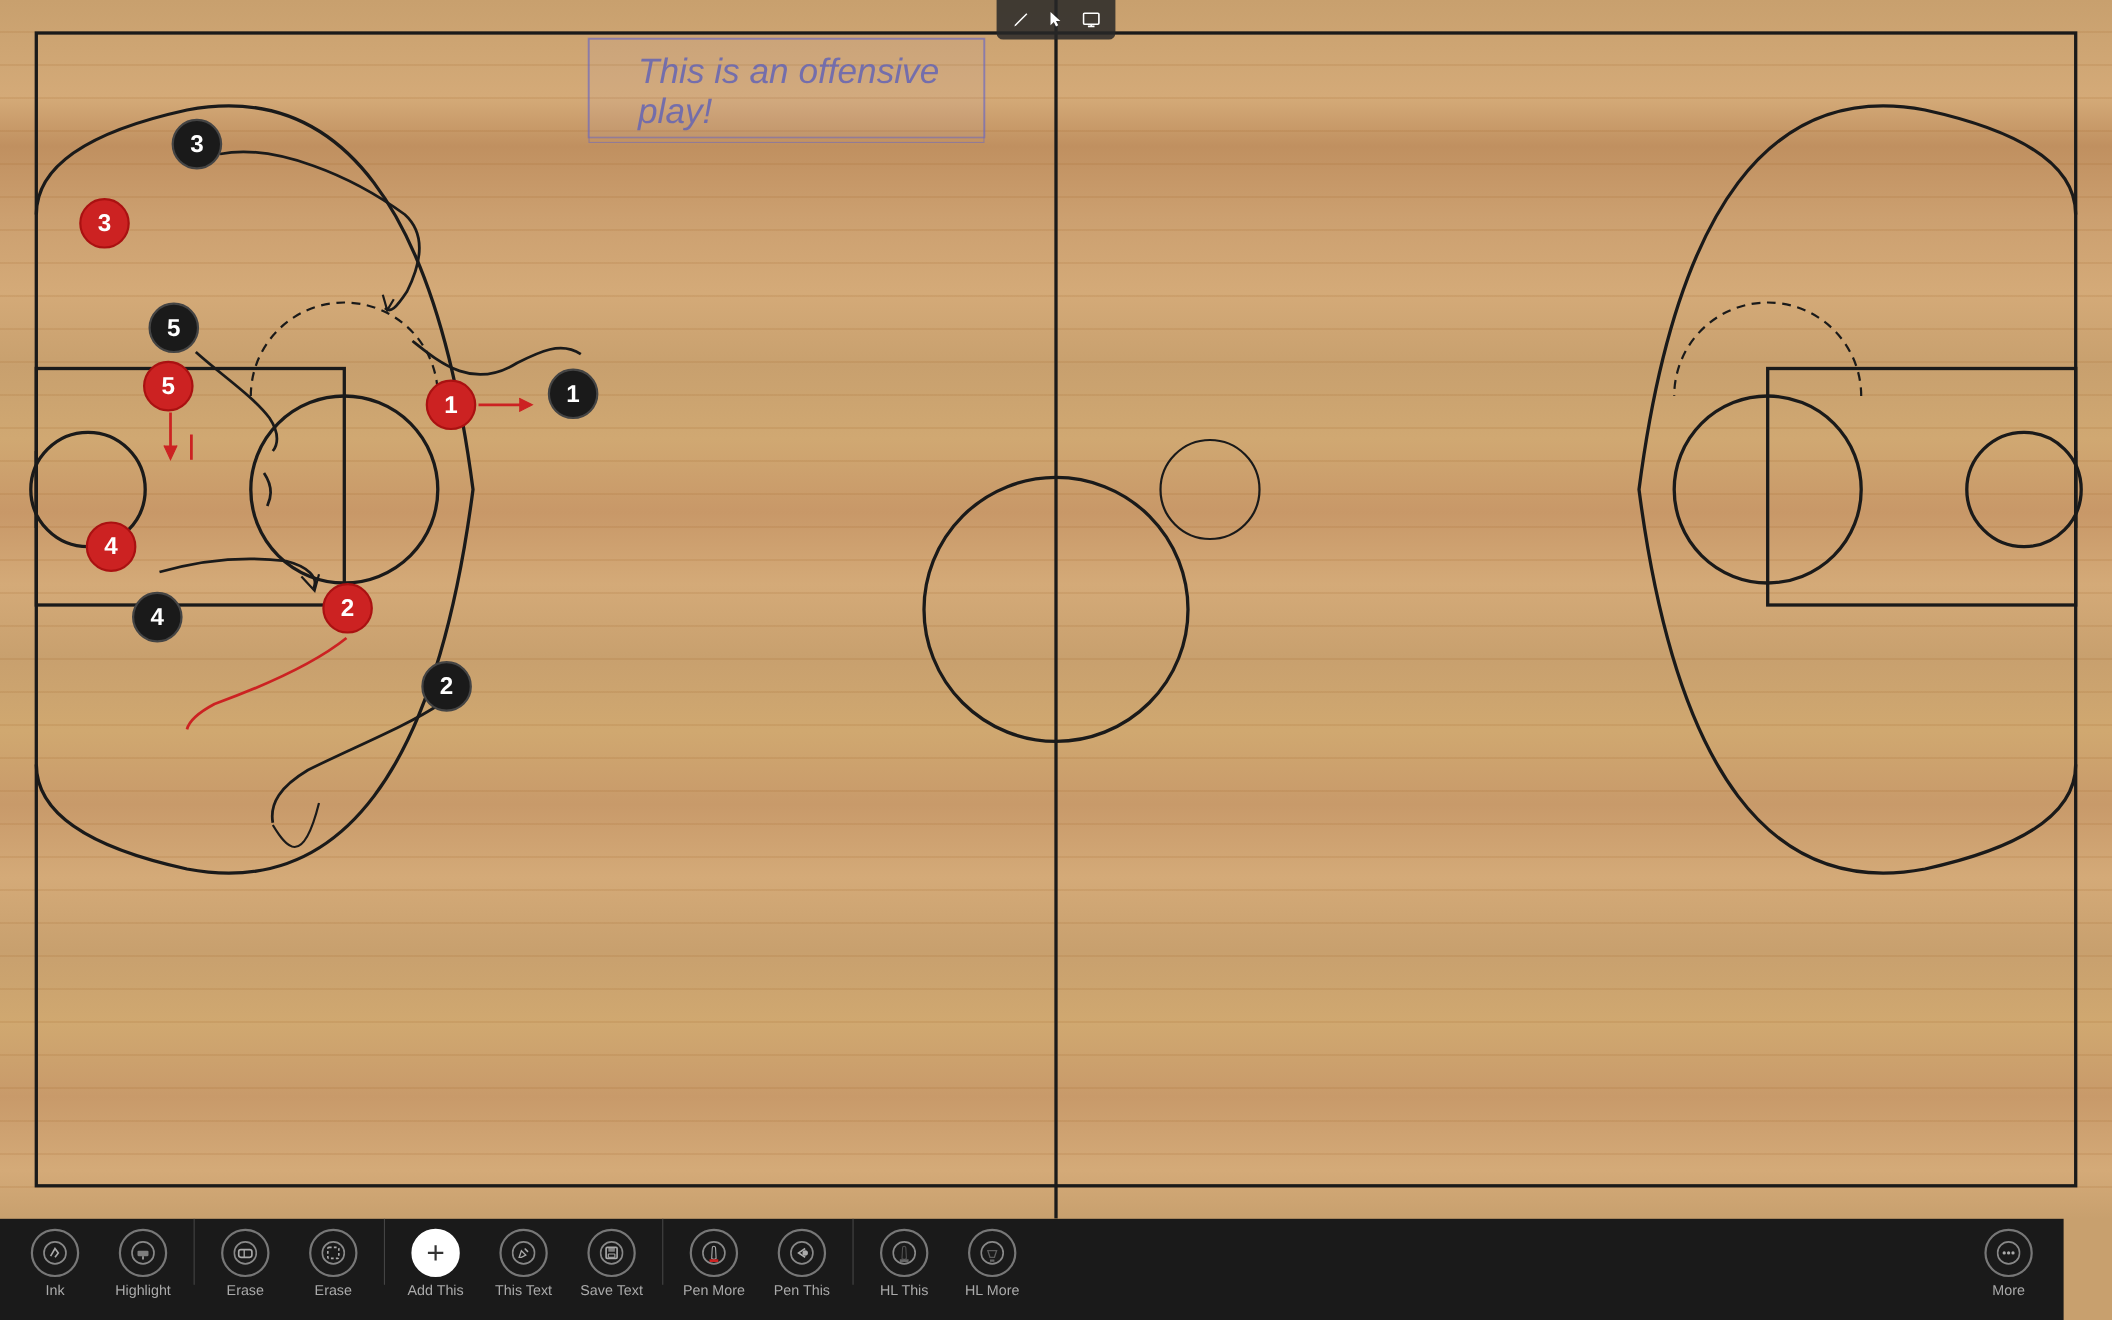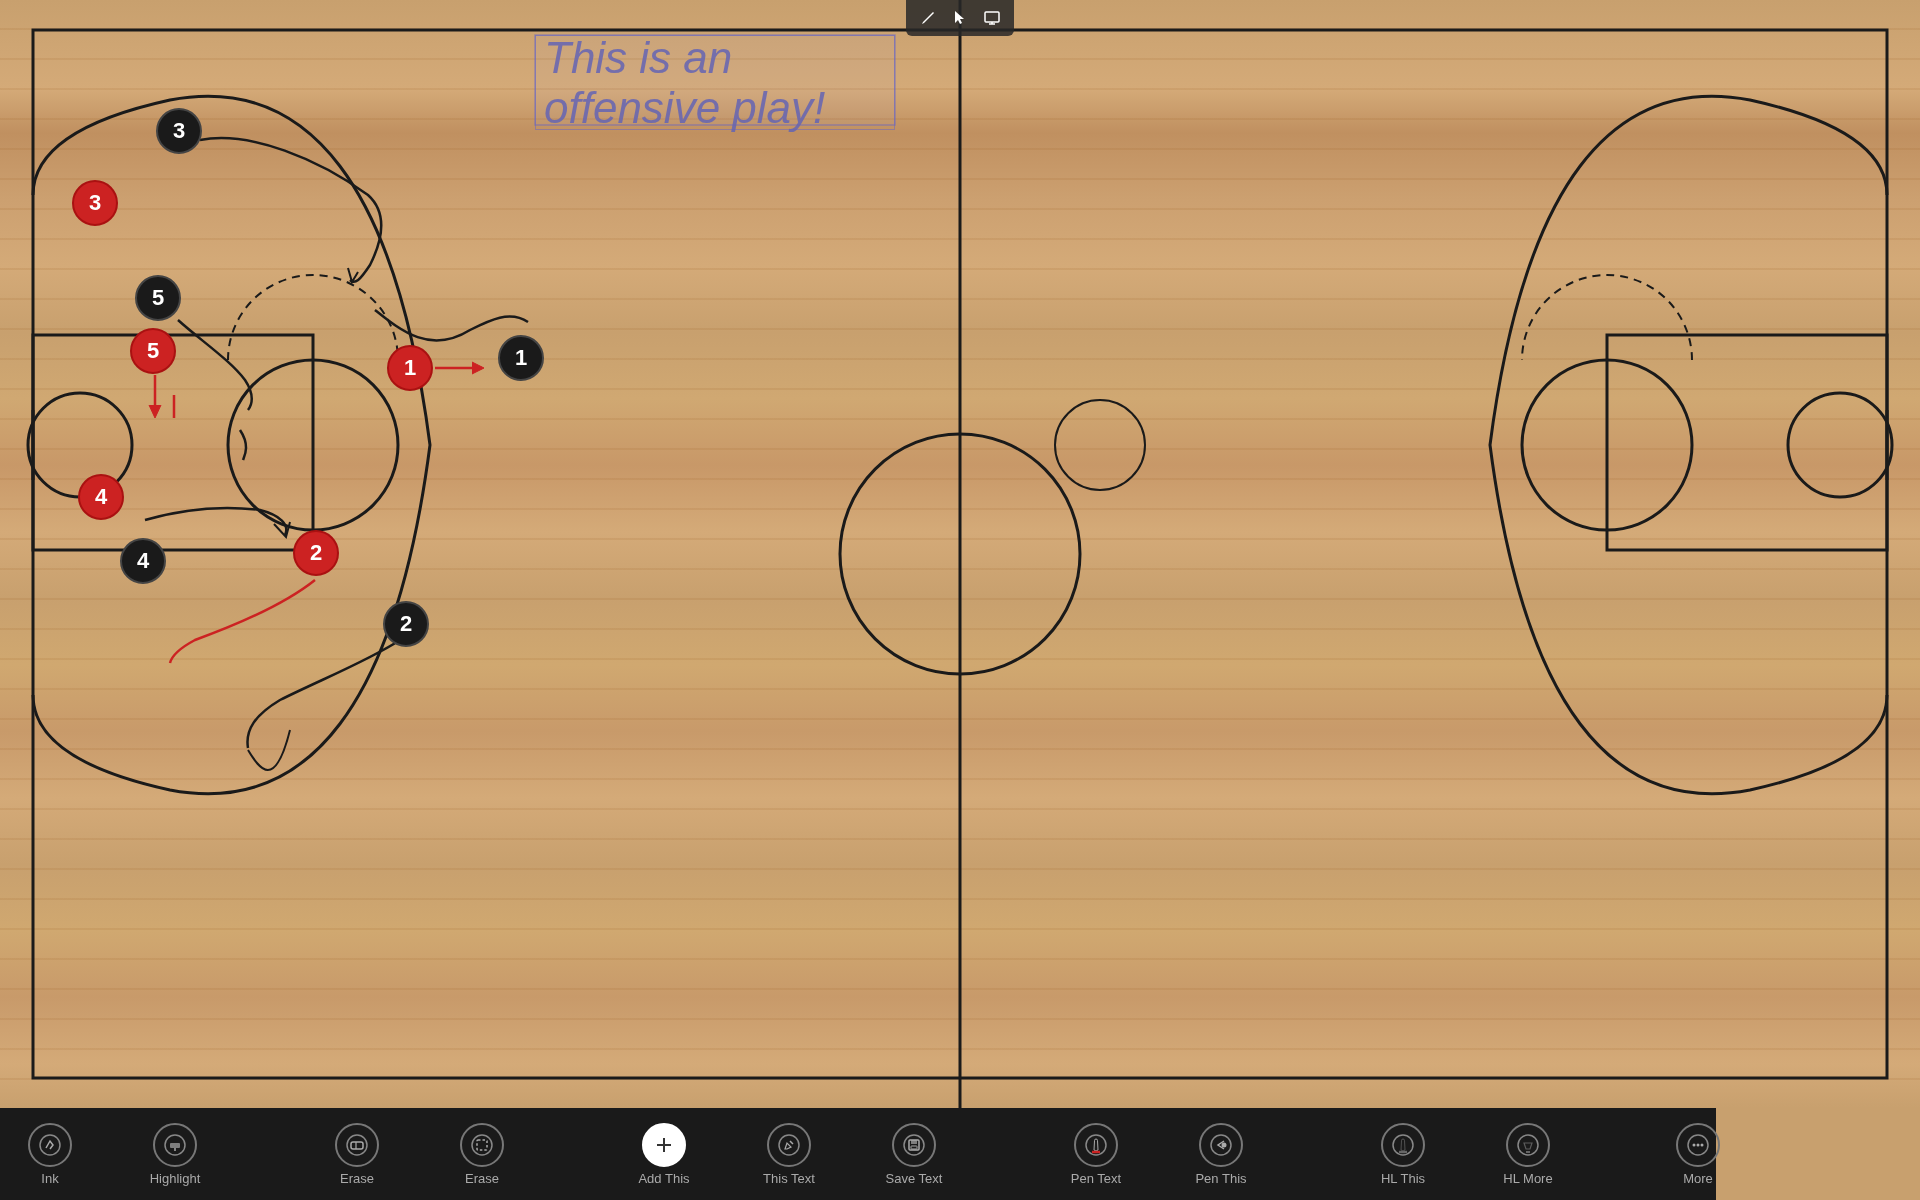--- a/index.html
+++ b/index.html
@@ -92,23 +92,24 @@
       width: 360px;
       height: 95px;
       border: 1.5px solid rgba(100,100,200,0.5);
       background: transparent;
       display: flex;
       align-items: center;
       padding: 8px;
       pointer-events: none;
     }
     #text-box span {
-      font-size: 44px;
+      font-size: 32px;
       color: rgba(100,100,180,0.85);
       font-style: italic;
+      margin-left: 36px;
     }
 
     
     .player-token {
       position: absolute;
       width: 46px;
       height: 46px;
       border-radius: 50%;
       display: flex;
       align-items: center;
@@ -119,28 +120,26 @@
       z-index: 10;
     }
     .player-black { background: #1a1a1a; border: 2px solid #444; }
     .player-red { background: #cc2222; border: 2px solid #aa1111; }
 
     
     #bottom-toolbar {
       position: absolute;
       bottom: 0;
       left: 0;
-      width: 1716px;
+      width: 1876px;
       height: 92px;
       background: #1a1a1a;
       display: flex;
-      align-items: center;
       padding: 0 10px;
       z-index: 200;
-      gap: 45px;
     }
 
     .toolbar-btn {
       display: flex;
       flex-direction: column;
       align-items: center;
       justify-content: center;
       gap: 4px;
       min-width: 80px;
       height: 80px;
@@ -383,21 +382,21 @@
   <div class="toolbar-divider"></div>
 
   <button class="toolbar-btn">
     <div class="btn-icon">
       <svg width="22" height="22" viewBox="0 0 22 22" fill="none">
         <circle cx="11" cy="11" r="10" stroke="#888" stroke-width="1.5"></circle>
         <path d="M11 5 A1.5 1.5 0 0 1 12.5 6.5 L13 16 L11 17 L9 16 L9.5 6.5 A1.5 1.5 0 0 1 11 5Z" stroke="#aaa" stroke-width="1" fill="none"></path>
         <line x1="7" y1="18" x2="15" y2="18" stroke="#cc2222" stroke-width="2.5"></line>
       </svg>
     </div>
-    <span class="btn-label">Pen Text</span>
+    <span class="btn-label">Pen More</span>
   </button>
 
   <button class="toolbar-btn">
     <div class="btn-icon">
       <svg width="22" height="22" viewBox="0 0 22 22" fill="none">
         <circle cx="11" cy="11" r="10" stroke="#888" stroke-width="1.5"></circle>
         <path d="M14 7 L8 11 L14 15" stroke="#aaa" stroke-width="1.5" fill="none"></path>
         <circle cx="14" cy="11" r="2.5" fill="#aaa"></circle>
       </svg>
     </div>

